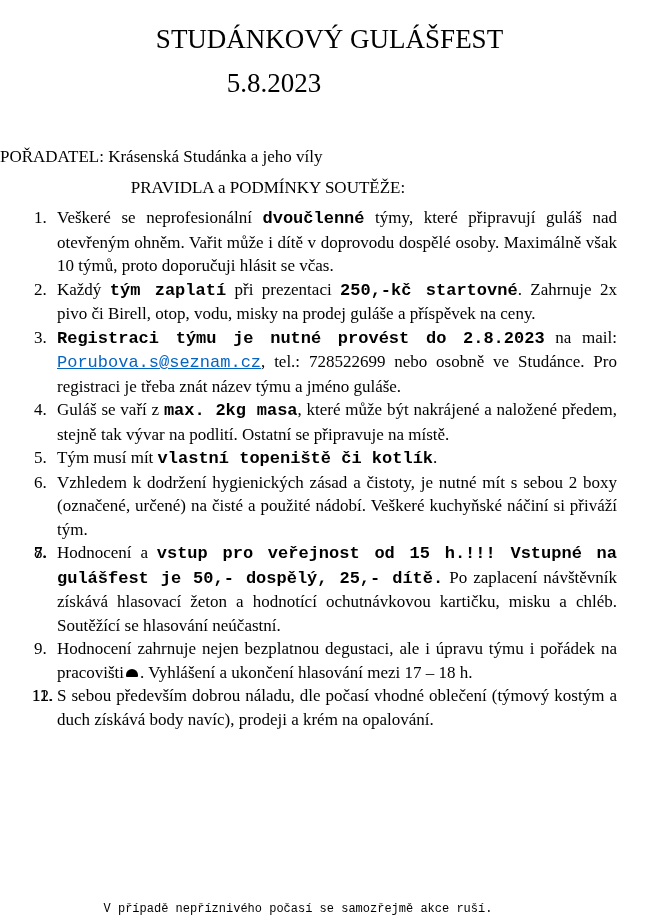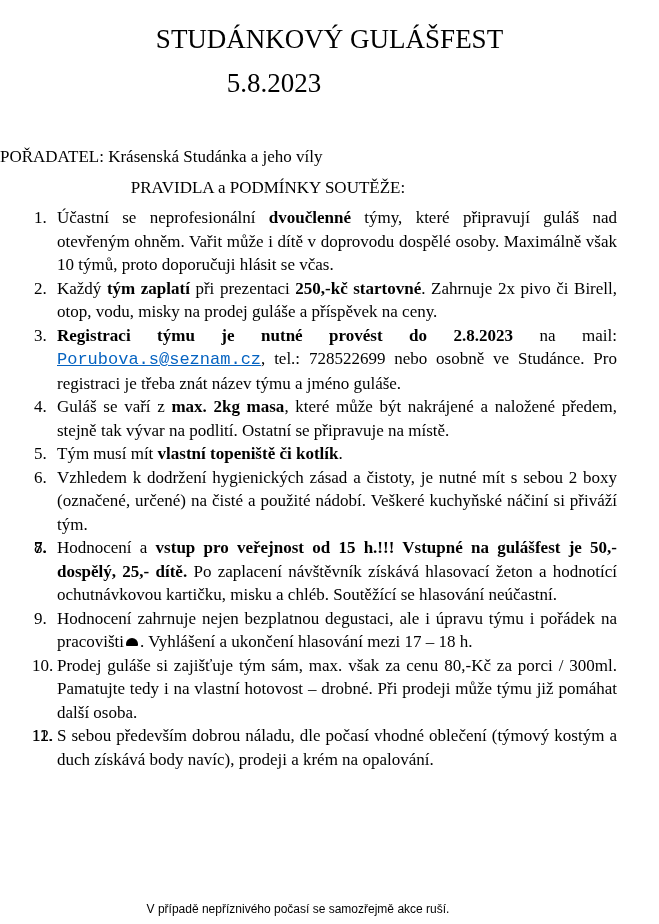--- a/index.html
+++ b/index.html
@@ -29,51 +29,50 @@
       margin: 0; padding: 0; list-style: none;
     }
     .rules li {
       position: relative; padding-left: 23px; text-align: justify;
     }
     .rules li .num {
       position: absolute; left: 0; top: 0;
     }
     .rules li.wide .num { left: -2px; }
     .rules li.bold-item { font-weight: bold; }
-    b { font-weight: bold; }
+    b { font-weight: bold; font-family: Liberation Mono, monospace; }
     a.mail { color: #0563c1; text-decoration: underline; font-family: Liberation Mono, monospace; }
     .android-icon {
       display: inline-block; width: 14px; height: 10px; position: relative;
       vertical-align: baseline; margin: 0 1px;
     }
     .android-icon::before {
       content: ""; position: absolute; left: 1px; top: 1px; width: 12px; height: 8px;
       background: #000; border-radius: 6px 6px 1px 1px;
     }
     .footer {
       position: absolute; left: 0; width: 596px; text-align: center;
-      font-family: Liberation Sans, sans-serif; font-size: 12px; top: 902px;
+      font-family: Liberation Mono, monospace; font-size: 12px; top: 902px;
     }
   </style>
 </head>
 <body>
 
 <div class="title">STUDÁNKOVÝ GULÁŠFEST</div>
 <div class="date">5.8.2023</div>
 <div class="org">POŘADATEL: Krásenská Studánka a jeho víly</div>
 <div class="rules-heading">PRAVIDLA a PODMÍNKY SOUTĚŽE:</div>
 
 <ol class="rules" id="rules-list">
-    <li><span class="num">1.</span><span>Účastní se neprofesionální </span><b>dvoučlenné</b><span> týmy, které připravují guláš nad otevřeným ohněm. Vařit může i dítě v doprovodu dospělé osoby. Maximálně však 10 týmů, proto doporučuji hlásit se včas.</span></li>
+    <li><span class="num">1.</span><span>Veškeré se neprofesionální </span><b>dvoučlenné</b><span> týmy, které připravují guláš nad otevřeným ohněm. Vařit může i dítě v doprovodu dospělé osoby. Maximálně však 10 týmů, proto doporučuji hlásit se včas.</span></li>
     <li><span class="num">2.</span><span>Každý </span><b>tým zaplatí</b><span> při prezentaci </span><b>250,-kč startovné</b><span>. Zahrnuje 2x pivo či Birell, otop, vodu, misky na prodej guláše a příspěvek na ceny.</span></li>
     <li><span class="num">3.</span><b>Registraci týmu je nutné provést do 2.8.2023</b><span> na mail: </span><a class="mail">Porubova.s@seznam.cz</a><span>, tel.: 728522699 nebo osobně ve Studánce. Pro registraci je třeba znát název týmu a jméno guláše.</span></li>
     <li><span class="num">4.</span><span>Guláš se vaří z </span><b>max. 2kg masa</b><span>, které může být nakrájené a naložené předem, stejně tak vývar na podlití. Ostatní se připravuje na místě.</span></li>
     <li><span class="num">5.</span><span>Tým musí mít </span><b>vlastní topeniště či kotlík</b><span>.</span></li>
     <li><span class="num">6.</span><span>Vzhledem k dodržení hygienických zásad a čistoty, je nutné mít s sebou 2 boxy (označené, určené) na čisté a použité nádobí. Veškeré kuchyňské náčiní si přiváží tým.</span></li>
     <li class="bold-item"><span class="num">7.</span></li>
     <li><span class="num">8.</span><span>Hodnocení a </span><b>vstup pro veřejnost od 15 h.!!!  Vstupné na gulášfest je 50,- dospělý, 25,- dítě.</b><span> Po zaplacení návštěvník získává hlasovací žeton a hodnotící ochutnávkovou kartičku, misku a chléb. Soutěžící se hlasování neúčastní.</span></li>
     <li><span class="num">9.</span><span>Hodnocení zahrnuje nejen bezplatnou degustaci, ale i úpravu týmu i pořádek na pracovišti</span><span class="android-icon"></span><span>. Vyhlášení a ukončení hlasování mezi 17 – 18 h.</span></li>
-    <li class="wide"><span class="num">10.</span><span>Prodej guláše si zajišťuje tým sám, max. však za cenu 80,-Kč za porci / 300ml. Pamatujte tedy i na vlastní hotovost – drobné. Při prodeji může týmu již pomáhat další osoba.</span></li>
     <li class="wide"><span class="num">11.</span></li>
     <li class="wide"><span class="num">12.</span><span>S sebou především dobrou náladu, dle počasí vhodné oblečení (týmový kostým a duch získává body navíc), prodeji a krém na opalování.</span></li>
   </ol>
 
 <div class="footer">V případě nepříznivého počasí se samozřejmě akce ruší.</div>
 
 </body></html>

